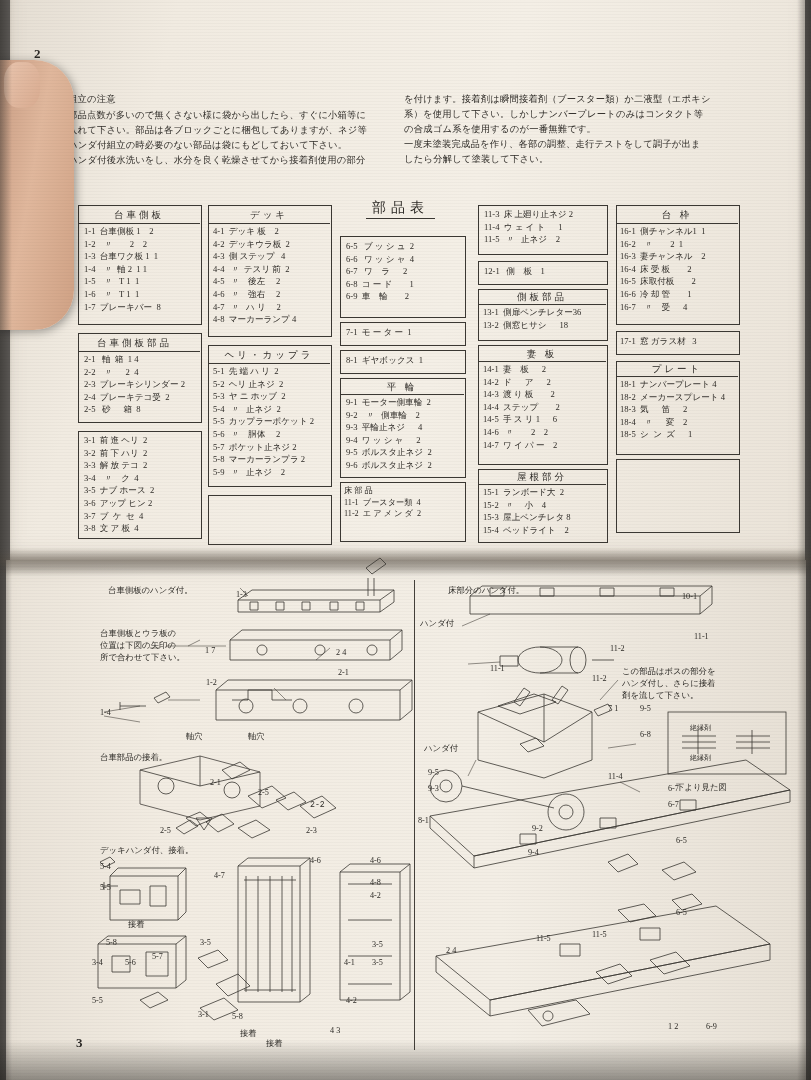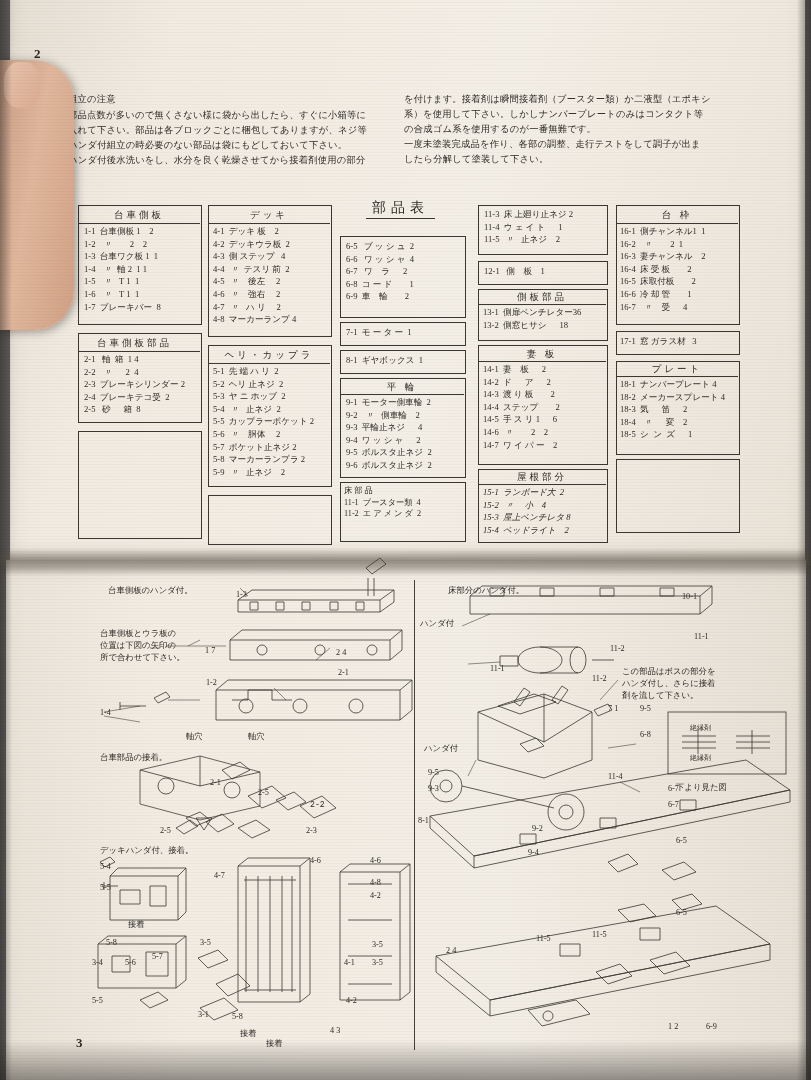--- a/index.html
+++ b/index.html
@@ -94,20 +94,28 @@
   <div class="box" style="left:78px;top:333px;width:122px;height:88px;"></div>
   <div class="boxtitle" style="left:78px;top:337px;width:113px;">台車側板部品</div>
   <div class="hline" style="left:78px;top:351px;width:122px;"></div>
   <div class="rows" style="left:84px;top:353px;">2-1   軸  箱  1 4
 2-2    〃      2  4
 2-3  ブレーキシリンダー 2
 2-4  ブレーキテコ受  2
 2-5   砂      箱  8</div>
 
   <div class="box" style="left:78px;top:431px;width:122px;height:106px;"></div>
+  <div class="rows" style="left:84px;top:434px;">3-1  前 進 ヘリ  2
+3-2  前 下 ハリ  2
+3-3  解 放 テコ  2
+3-4    〃    ク  4
+3-5  ナブ ホース  2
+3-6  アップ ヒン 2
+3-7  ブ  ケ  セ  4
+3-8  文 ア 板  4</div>
 
   <div class="box" style="left:208px;top:205px;width:122px;height:130px;"></div>
   <div class="boxtitle" style="left:208px;top:209px;width:122px;">デッキ</div>
   <div class="hline" style="left:208px;top:223px;width:122px;"></div>
   <div class="rows" style="left:213px;top:225px;">4-1  デッキ 板    2
 4-2  デッキウラ板  2
 4-3  側 ステップ   4
 4-4   〃  テスリ 前  2
 4-5   〃    後左     2
 4-6   〃    強右     2
@@ -180,21 +188,21 @@
 14-2  ド      ア      2
 14-3  渡 り 板        2
 14-4  ステップ        2
 14-5  手 ス リ 1      6
 14-6   〃        2    2
 14-7  ワ イ パ ー    2</div>
 
   <div class="box" style="left:478px;top:469px;width:128px;height:72px;"></div>
   <div class="boxtitle" style="left:478px;top:471px;width:128px;">屋根部分</div>
   <div class="hline" style="left:478px;top:484px;width:128px;"></div>
-  <div class="rows" style="left:483px;top:486px;font-style:italic;">15-1  ランボード大  2
+  <div class="rows" style="left:483px;top:486px;">15-1  ランボード大  2
 15-2   〃     小    4
 15-3  屋上ベンチレタ 8
 15-4  ベッドライト    2</div>
 
   <div class="box" style="left:616px;top:205px;width:122px;height:118px;"></div>
   <div class="boxtitle" style="left:616px;top:209px;width:122px;">台 枠</div>
   <div class="hline" style="left:616px;top:223px;width:122px;"></div>
   <div class="rows" style="left:620px;top:225px;">16-1  側チャンネル1  1
 16-2    〃        2  1
 16-3  妻チャンネル    2

